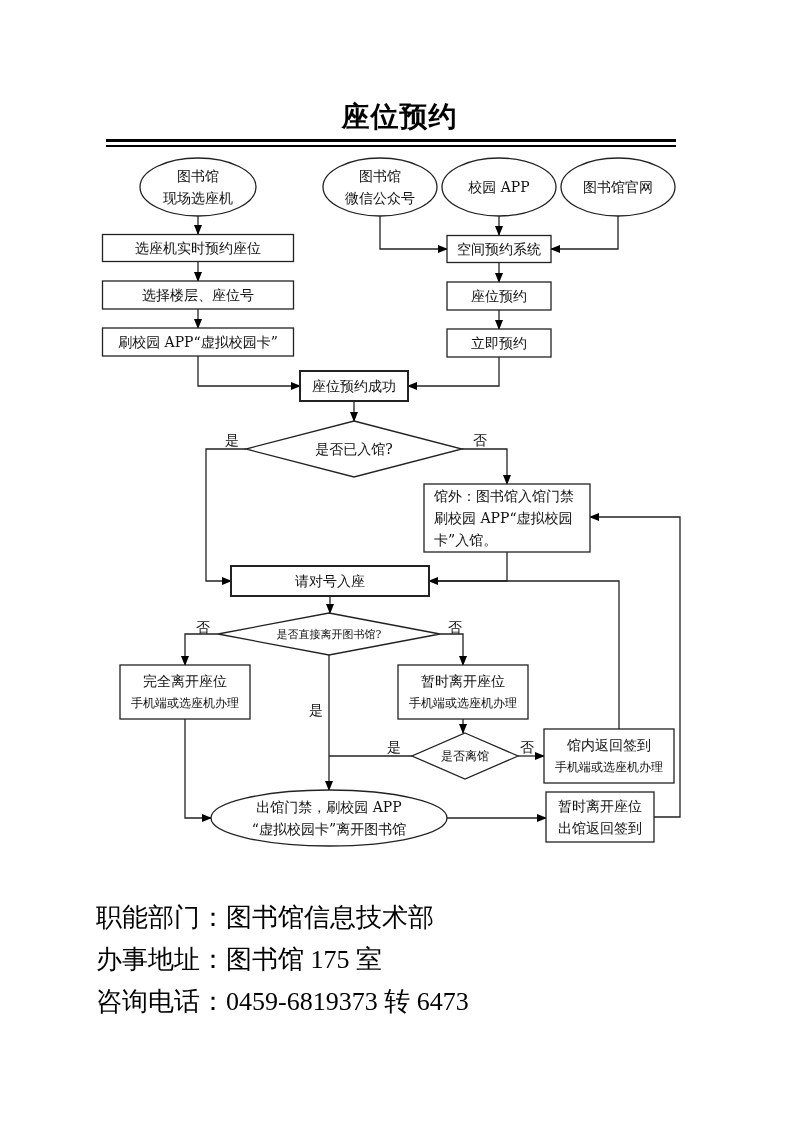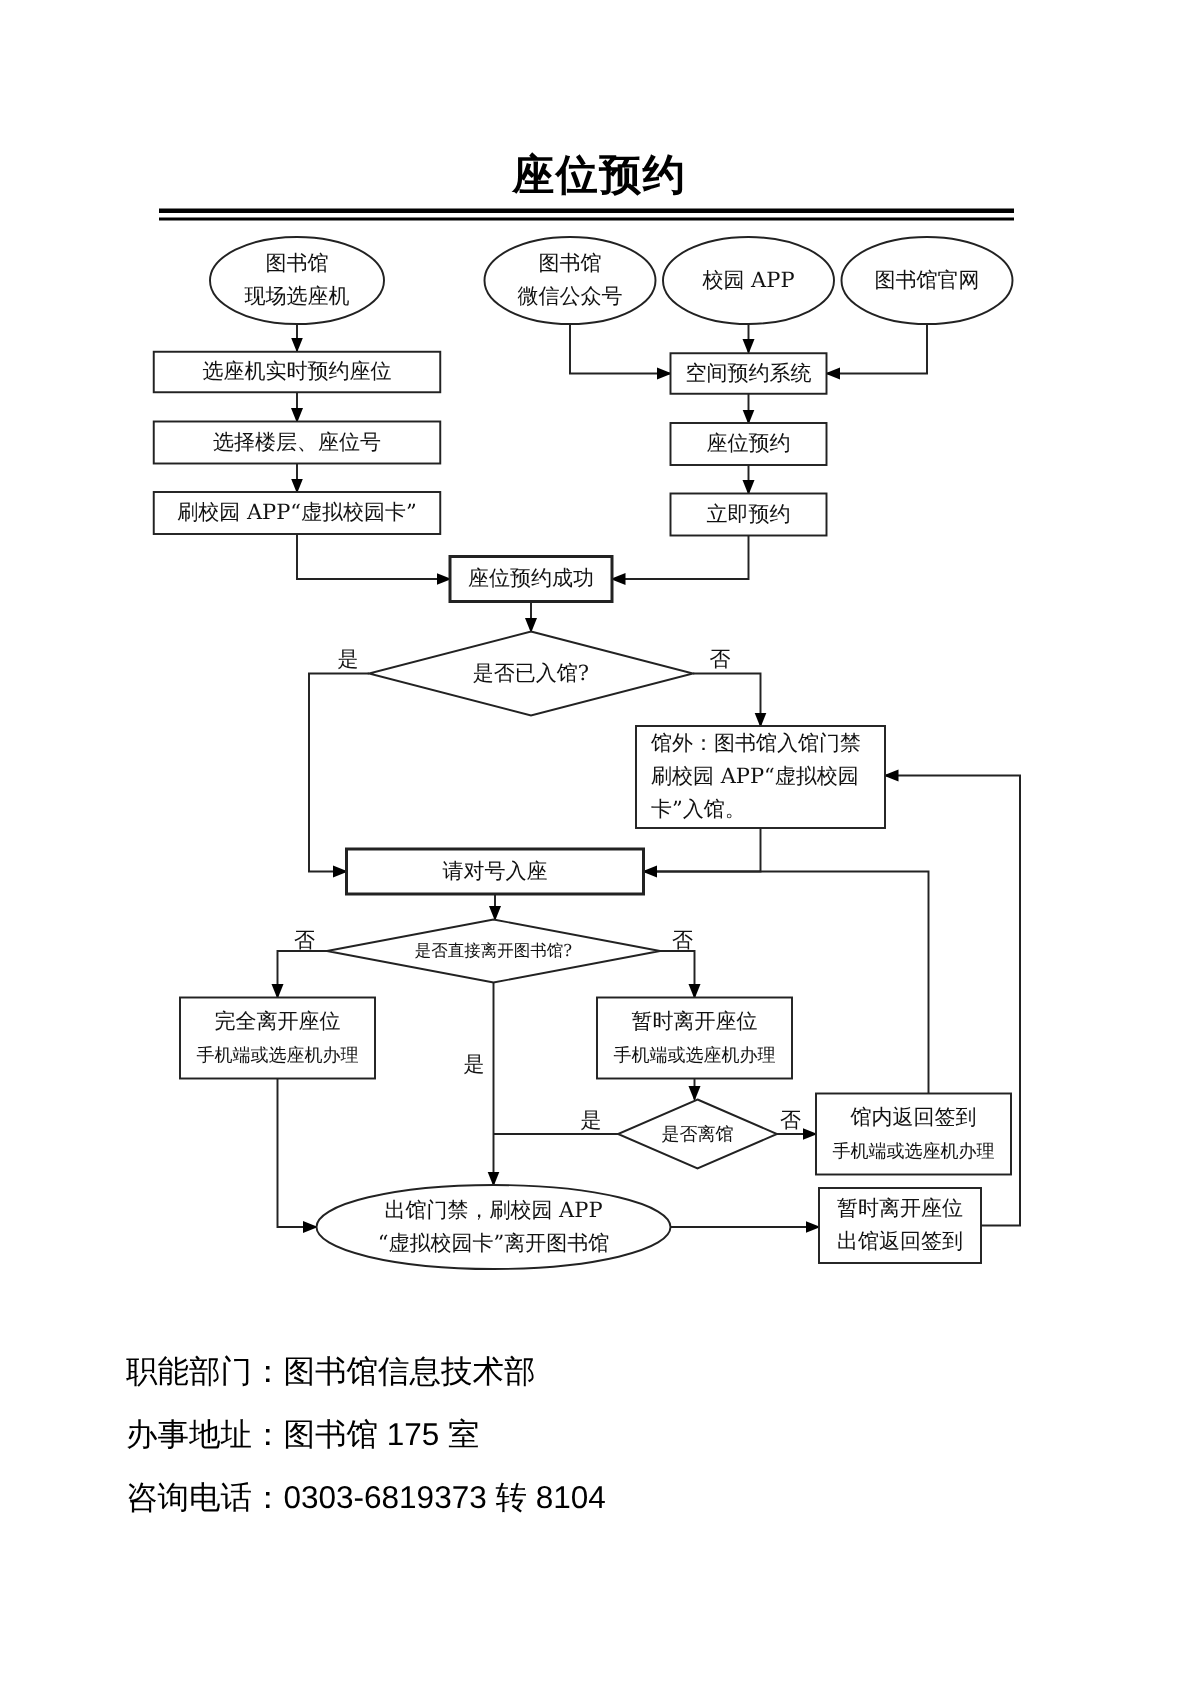--- a/index.html
+++ b/index.html
@@ -2,21 +2,21 @@
 <html><head>
 <meta charset="utf-8">
 <style>
   html, body { margin: 0; padding: 0; background: #ffffff; }
   body { width: 799px; height: 1131px; position: relative; overflow: hidden; font-family: "DejaVu Serif", serif; }
   #page-title { position: absolute; left: 0; width: 799px; top: 98px; text-align: center; font-size: 28px; font-weight: bold; color: #000; font-family: "DejaVu Serif", serif; letter-spacing: 1px; }
   #title-rule-1 { position: absolute; left: 106px; width: 570px; top: 139px; height: 3px; background: #000; }
   #title-rule-2 { position: absolute; left: 106px; width: 570px; top: 145px; height: 2px; background: #000; }
   svg#flow { position: absolute; left: 0; top: 0; }
   svg text { font-family: "DejaVu Serif", serif; fill: #111; }
-  .info { position: absolute; left: 84px; font-size: 21px; color: #000; font-family: Liberation Sans, sans-serif; }
+  .info { position: absolute; left: 96px; font-size: 26px; color: #000; font-family: Liberation Serif, serif; }
 </style>
 </head>
 <body>
 
 <div id="page-title">座位预约</div>
 <div id="title-rule-1"></div>
 <div id="title-rule-2"></div>
 
 <svg id="flow" width="799" height="880" viewBox="0 0 799 880">
   <defs>
@@ -152,13 +152,13 @@
       <text x="203" y="627" text-anchor="middle" dominant-baseline="central" font-size="14">否</text>
       <text x="455" y="627" text-anchor="middle" dominant-baseline="central" font-size="14">否</text>
       <text x="316" y="710" text-anchor="middle" dominant-baseline="central" font-size="14">是</text>
       <text x="394" y="747" text-anchor="middle" dominant-baseline="central" font-size="14">是</text>
       <text x="527" y="747" text-anchor="middle" dominant-baseline="central" font-size="14">否</text>
     </g>
 </svg>
 
 <div class="info" style="top:900px;">职能部门：图书馆信息技术部</div>
 <div class="info" style="top:942px;">办事地址：图书馆 175 室</div>
-<div class="info" style="top:984px;">咨询电话：0303-6819373 转 8104</div>
+<div class="info" style="top:984px;">咨询电话：0459-6819373 转 6473</div>
 
 </body></html>

